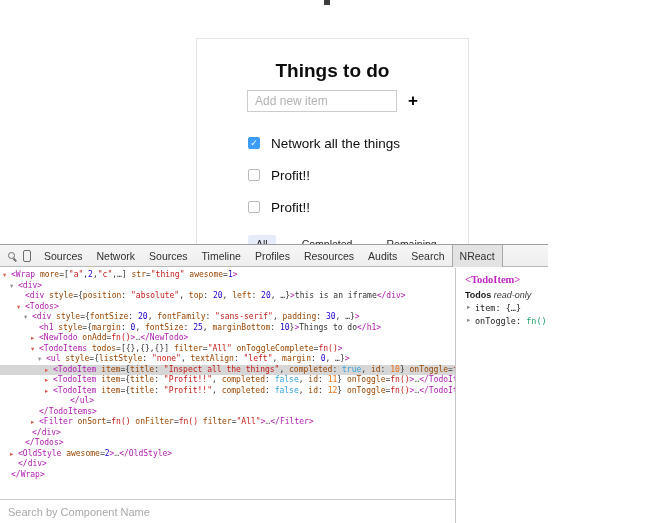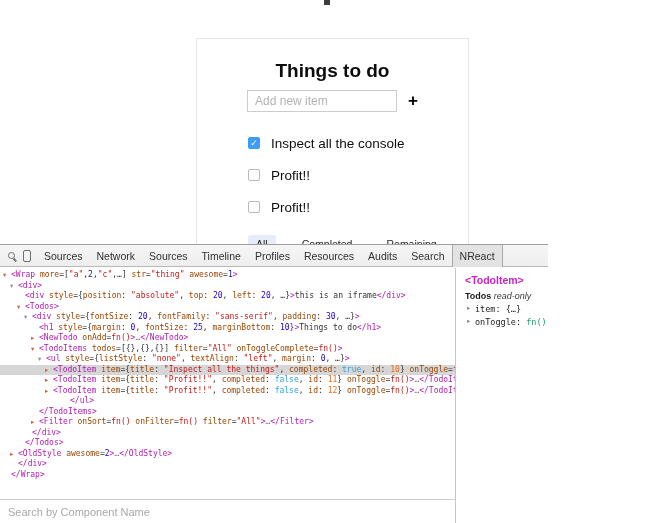--- a/index.html
+++ b/index.html
@@ -56,21 +56,21 @@
           border-right:1px solid #c5c5c5; padding-top:2px; background:#fff; }
   .trow { white-space:pre; overflow:hidden; height:10.5px; line-height:10.5px;
           font-family:"DejaVu Sans Mono",monospace; font-size:8px; }
   .trow.hl { background:#d6d6d6; }
   .t-arr { display:inline-block; width:8px; font-family:"DejaVu Sans",sans-serif; font-size:6.5px;
            vertical-align:top; }
 
   
   .side-panel { position:absolute; left:457px; top:23px; right:0; bottom:0; background:#fff; }
   .sp-header { display:flex; justify-content:space-between; align-items:baseline; padding:6px 8px 2px; }
-  .sp-tag { font-family:Liberation Sans, sans-serif; font-weight:bold; font-size:10.5px; }
+  .sp-tag { font-family:Liberation Serif, serif; font-weight:bold; font-size:10.5px; }
   .sp-hint { font-family:"DejaVu Sans Mono",monospace; font-size:8px; color:#7c7c7c; }
   .sp-props-h { padding:3px 8px 1px; font-size:9px; color:#1c1c1c; }
   .sp-props-h b { font-weight:bold; }
   .sp-mode { font-style:italic; font-weight:normal; color:#3a3a3a; }
   .sp-row { padding:2px 8px 1px 10px; font-family:"DejaVu Sans Mono",monospace; font-size:8.5px; color:#222; }
   .sp-row .t-arr { color:#8a8a8a; }
 
   
   .searchbar { position:absolute; left:0; bottom:0; width:456px; height:24px; background:#fff;
                border-top:1px solid #ccc; border-right:1px solid #c5c5c5; display:flex; align-items:center; }
@@ -89,21 +89,21 @@
     <div class="cursor-artifact"></div>
     <div class="todo-iframe">
       <div class="todo-title">Things to do</div>
       <div class="add-row">
         <input class="add-input" type="text" placeholder="Add new item" style="">
         <span class="plus-btn">+</span>
       </div>
       <div class="todo-list">
           <div class="todo-row">
             <span class="cb checked" style="background: rgb(61, 157, 246); border-color: rgb(61, 157, 246);">✓</span>
-            <span class="todo-label">Inspect all the console</span>
+            <span class="todo-label">Network all the things</span>
           </div>
           <div class="todo-row">
             <span class="cb">✓</span>
             <span class="todo-label">Profit!!</span>
           </div>
           <div class="todo-row">
             <span class="cb">✓</span>
             <span class="todo-label">Profit!!</span>
           </div>
         </div>

